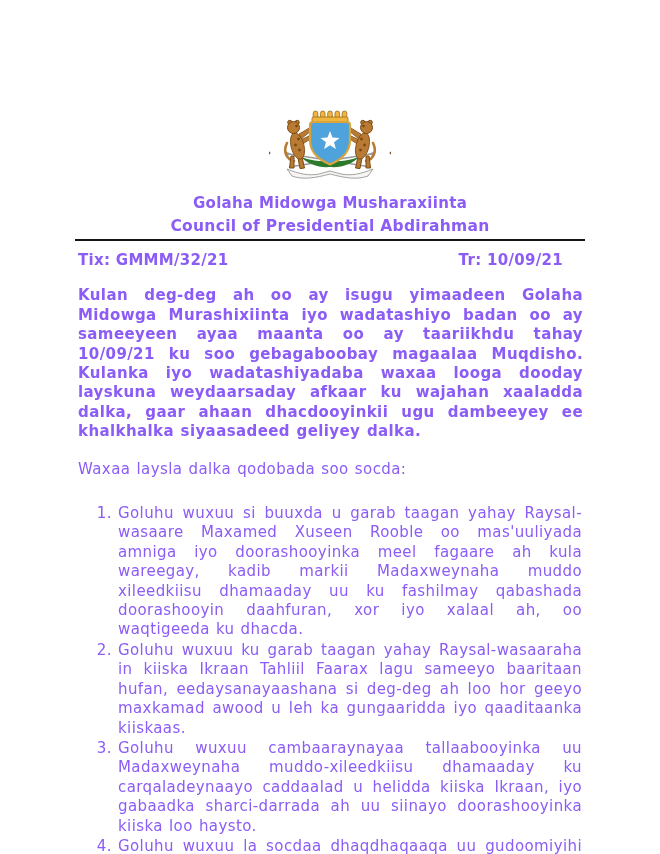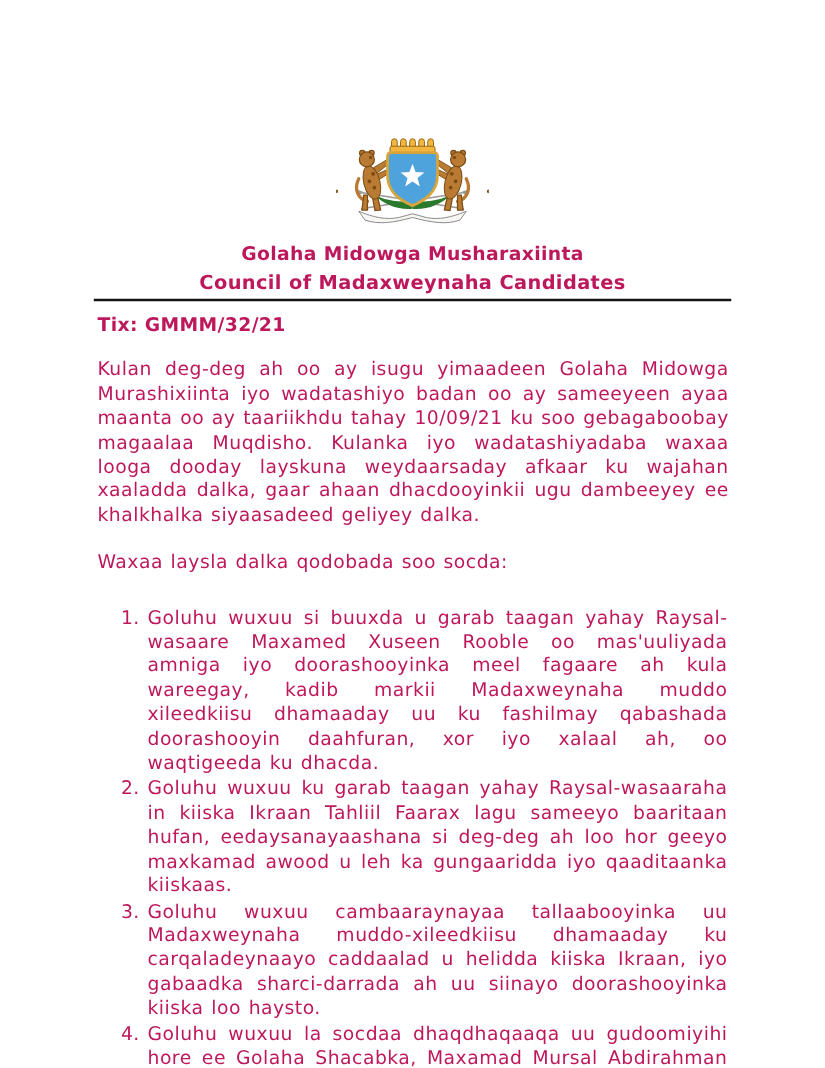--- a/index.html
+++ b/index.html
@@ -8,21 +8,21 @@
     padding: 0;
     background: #ffffff;
   }
   .page {
     position: relative;
     width: 660px;
     height: 854px;
     background: #ffffff;
     overflow: hidden;
     font-family: "DejaVu Sans", sans-serif;
-    color: #be185d;
+    color: #8b5cf6;
   }
   .logo-wrap {
     padding-top: 110px;
     text-align: center;
     line-height: 0;
   }
   .org-title {
     text-align: center;
     font-weight: bold;
     font-size: 15px;
@@ -48,21 +48,21 @@
   }
   .refline .right { padding-right: 20px; }
   .content {
     margin: 0 77px 0 78px;
     font-size: 15px;
     line-height: 19.4px;
     letter-spacing: 0.4px;
     word-spacing: 1px;
     text-align: justify;
   }
-  p.intro { margin: 16px 0 0 0; }
+  p.intro { margin: 16px 0 0 0; font-weight: bold; }
   p.lead  { margin: 18px 0 0 0; text-align: left; }
   ol.resolutions {
     margin: 25px 0 0 0;
     padding: 0 0 0 39px;
   }
   ol.resolutions li {
     text-align: justify;
     margin: 1px;
     padding: 0;
   }
@@ -121,26 +121,27 @@
       </g>
 
       <path d="M44,12 H78 C80,12 81,13 81,15 V30 C81,43.5 71.5,50 61,54.5 C50.5,50 41,43.5 41,30 V15 C41,13 42,12 44,12 Z" stroke-width="2.2" fill="#4fa3dc"></path>
       <path d="M44,12 H78 C80,12 81,13 81,15 V30 C81,43.5 71.5,50 61,54.5 C50.5,50 41,43.5 41,30 V15 C41,13 42,12 44,12 Z" fill="none" stroke-width="2.2" stroke="#d9a43a"></path>
 
       <path d="M61,21 L63.5,27.6 L70.5,27.9 L65,32.3 L66.9,39.1 L61,35.2 L55.1,39.1 L57,32.3 L51.5,27.9 L58.5,27.6 Z" fill="#ffffff"></path>
     </svg>
   </div>
 
   <div class="org-title org-so">Golaha Midowga Musharaxiinta</div>
-  <div class="org-title org-en">Council of Madaxweynaha Candidates</div>
+  <div class="org-title org-en">Council of Presidential Abdirahman</div>
 
   <div class="rule"></div>
 
   <div class="refline">
     <span class="left">Tix: GMMM/32/21</span>
+    <span class="right">Tr: 10/09/21</span>
   </div>
 
   <div class="content">
     <p class="intro">Kulan deg-deg ah oo ay isugu yimaadeen Golaha Midowga Murashixiinta iyo wadatashiyo badan oo ay sameeyeen ayaa maanta oo ay taariikhdu tahay 10/09/21 ku soo gebagaboobay magaalaa Muqdisho. Kulanka iyo wadatashiyadaba waxaa looga dooday layskuna weydaarsaday afkaar ku wajahan xaaladda dalka, gaar ahaan dhacdooyinkii ugu dambeeyey ee khalkhalka siyaasadeed geliyey dalka.</p>
 
     <p class="lead">Waxaa laysla dalka qodobada soo socda:</p>
 
     <ol class="resolutions">
       <li>Goluhu wuxuu si buuxda u garab taagan yahay Raysal-wasaare Maxamed Xuseen Rooble oo mas'uuliyada amniga iyo doorashooyinka meel fagaare ah kula wareegay, kadib markii Madaxweynaha muddo xileedkiisu dhamaaday uu ku fashilmay qabashada doorashooyin daahfuran, xor iyo xalaal ah, oo waqtigeeda ku dhacda.</li>
       <li>Goluhu wuxuu ku garab taagan yahay Raysal-wasaaraha in kiiska Ikraan Tahliil Faarax lagu sameeyo baaritaan hufan, eedaysanayaashana si deg-deg ah loo hor geeyo maxkamad awood u leh ka gungaaridda iyo qaaditaanka kiiskaas.</li>

